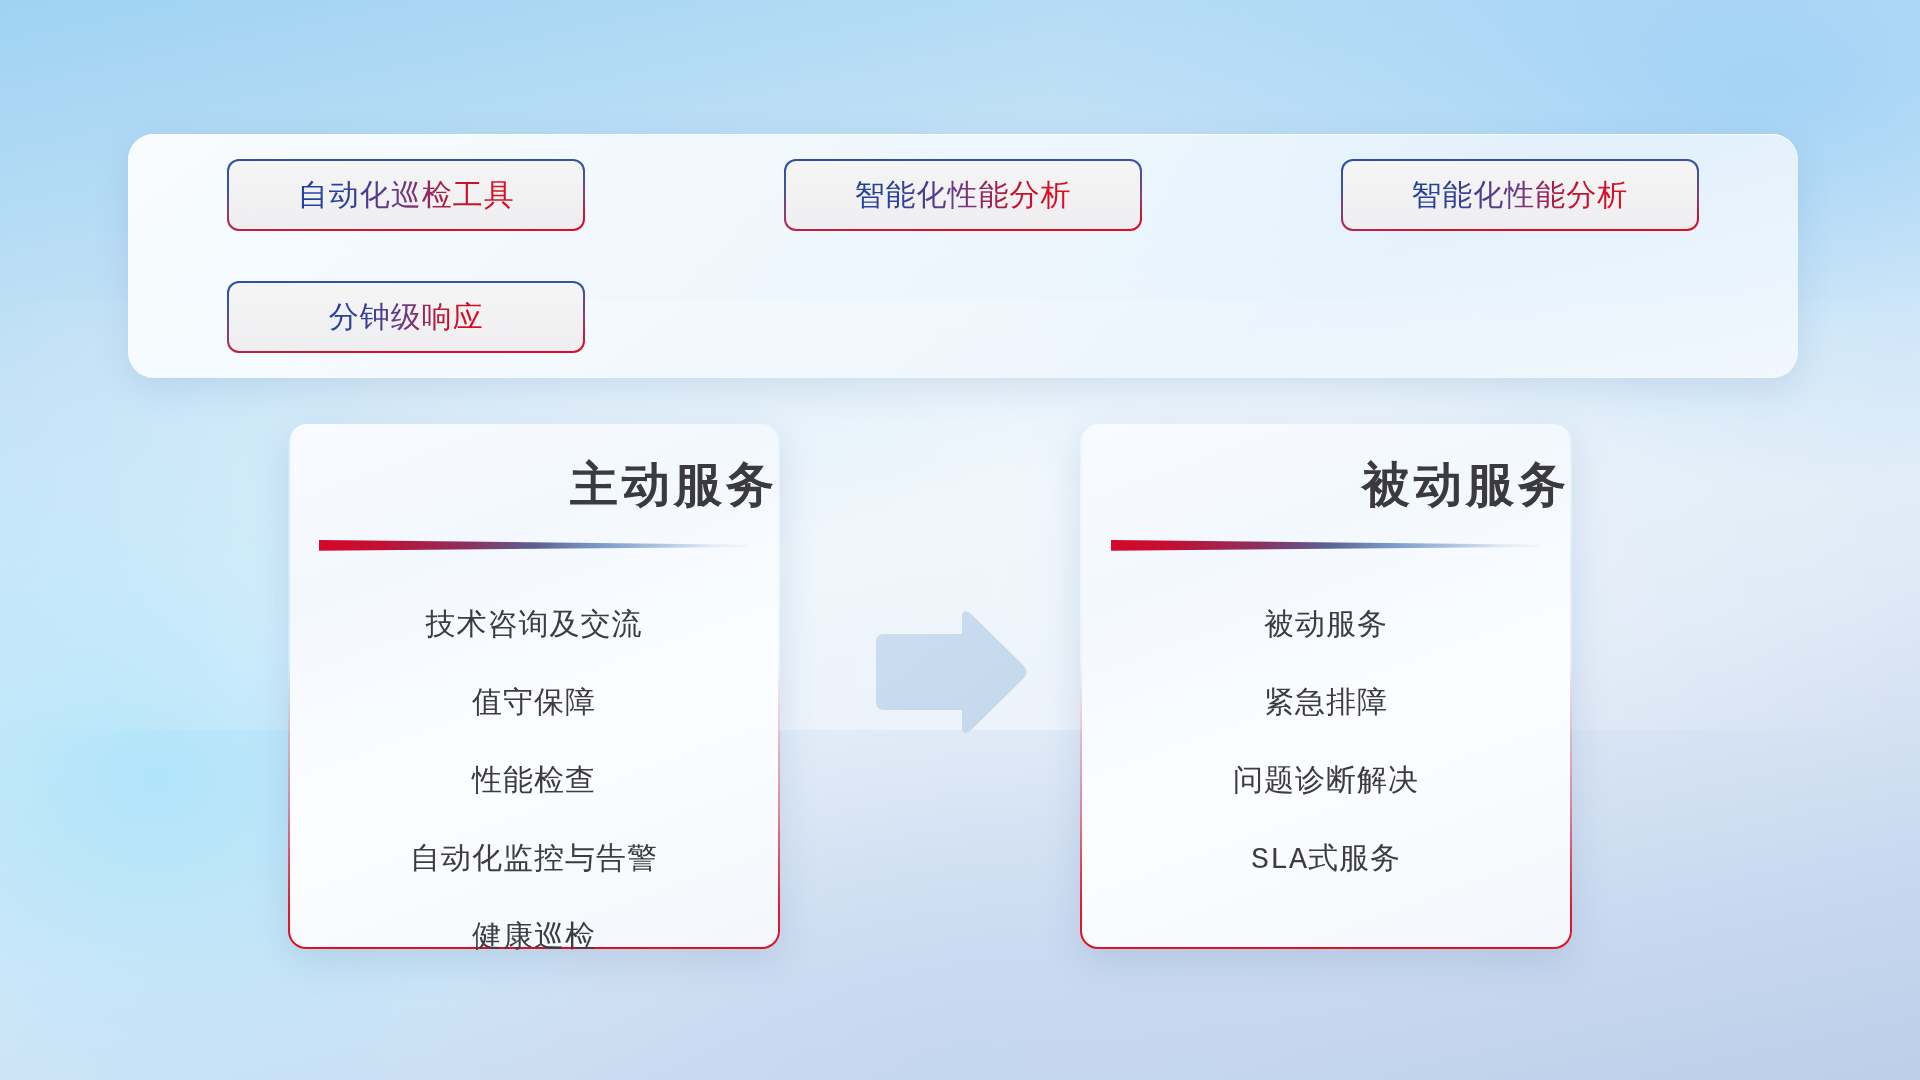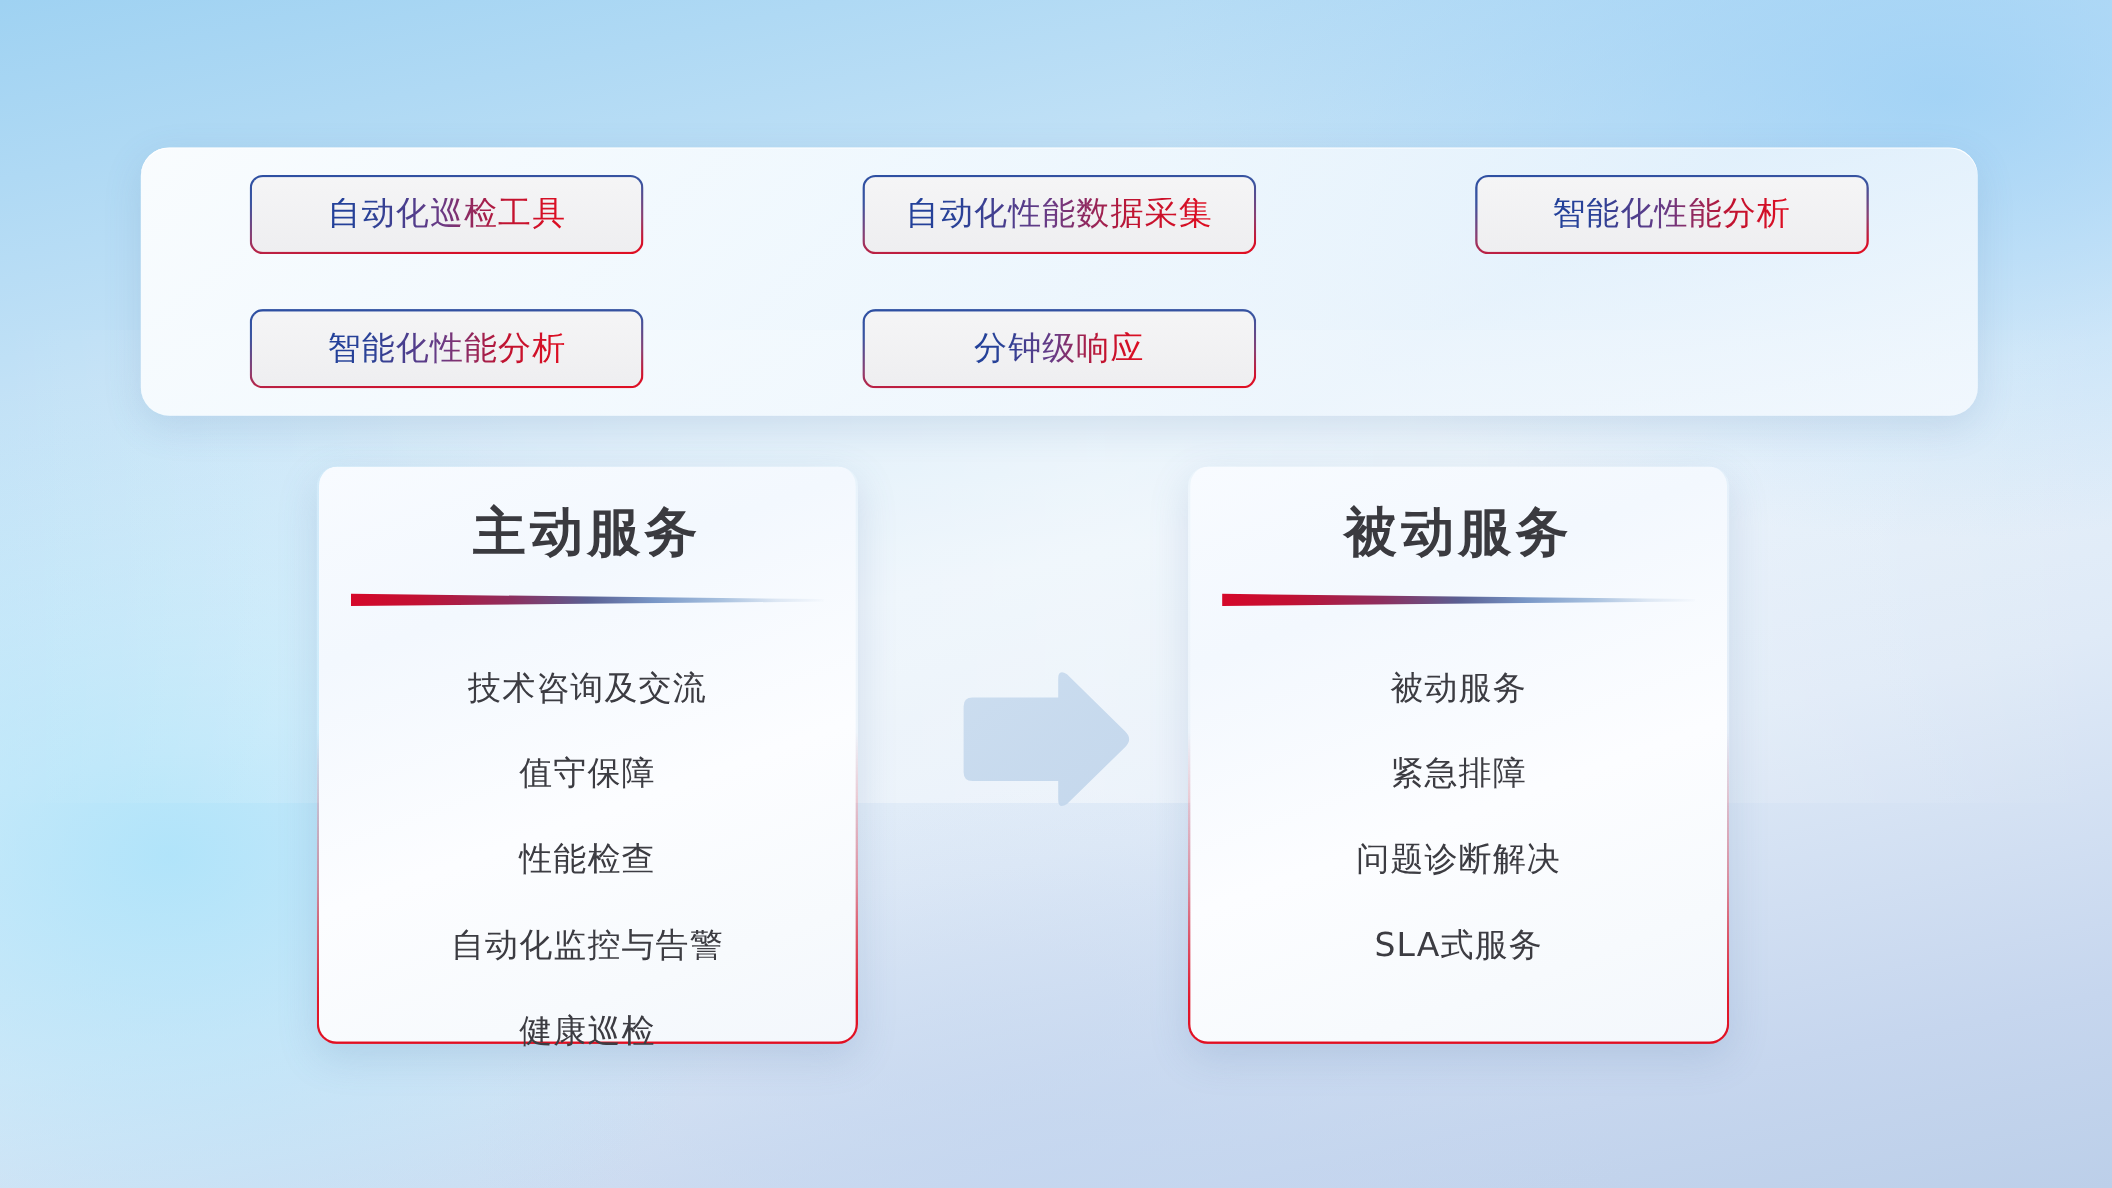--- a/index.html
+++ b/index.html
@@ -100,21 +100,21 @@
       linear-gradient(180deg, rgba(225,15,34,0.00) 0%, rgba(225,15,34,0.00) 46%, rgba(225,15,34,0.40) 72%, rgba(225,15,34,0.95) 92%, #e10f22 100%);
     background-origin: border-box;
     background-clip: padding-box, border-box;
     z-index: 2;
   }
   #service-card-proactive { left: 288px; }
   #service-card-reactive  { left: 1080px; }
 
   .card-title {
     margin-top: 34px;
-    text-align: center;
+    text-align: right;
     font-size: 48px;
     font-weight: 700;
     letter-spacing: 4px;
     color: #3a3a3f;
     line-height: 1.1;
   }
 
   
   .card-divider {
     position: relative;
@@ -137,20 +137,21 @@
     text-align: center;
   }
   .card-list li {
     font-size: 30px;
     font-weight: 400;
     color: #3c3c42;
     letter-spacing: 1px;
     line-height: 1;
     padding: 14px 0;
     margin-bottom: 20px;
+    font-family: Liberation Mono, monospace;
   }
   .card-list li:last-child { margin-bottom: 0; }
 
   
   #flow-arrow {
     position: absolute;
     left: 870px;
     top: 608px;
     width: 160px;
     height: 128px;
@@ -161,23 +162,20 @@
 <body>
 
 <div id="stage">
 
   <section id="capability-panel">
 
     <div class="cap-chip">
       <span class="cap-label">自动化巡检工具</span>
     </div>
 
-    <div class="cap-chip">
-      <span class="cap-label">自动化性能数据采集</span>
-    </div>
 
     <div class="cap-chip">
       <span class="cap-label">智能化性能分析</span>
     </div>
 
     <div class="cap-chip">
       <span class="cap-label">智能化性能分析</span>
     </div>
 
 

